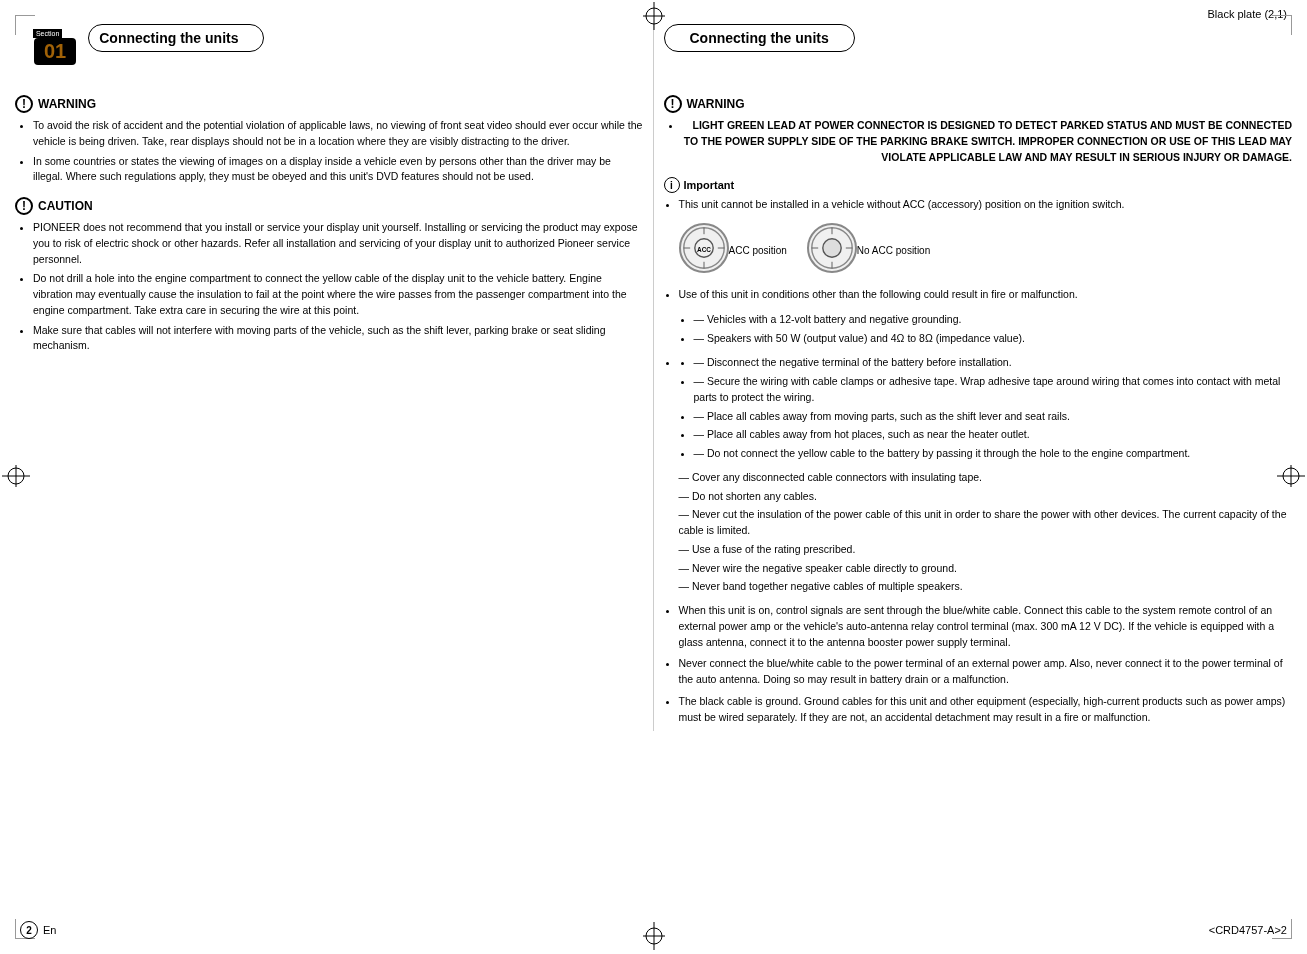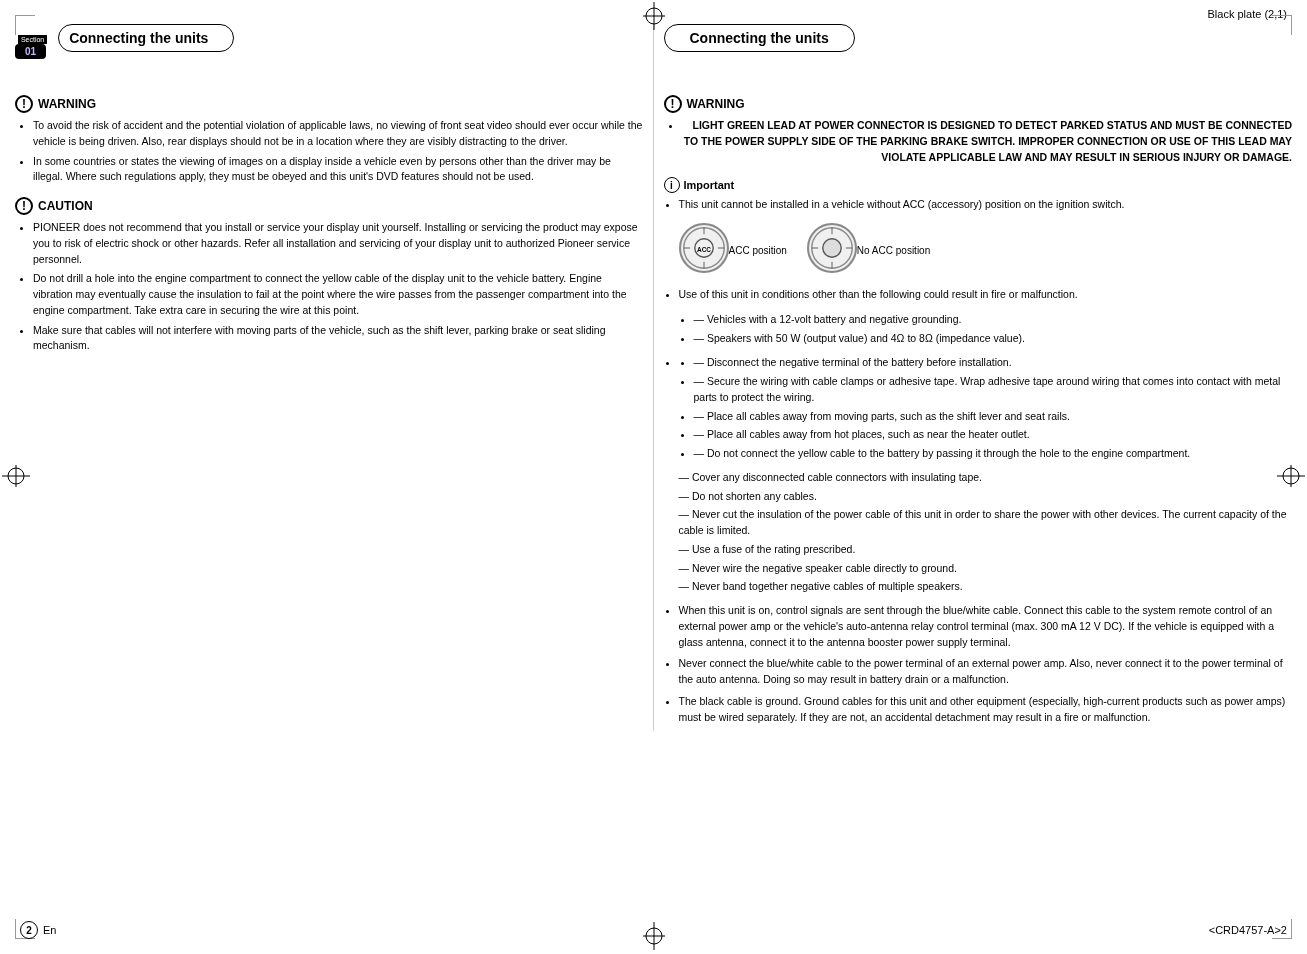--- a/index.html
+++ b/index.html
@@ -269,26 +269,27 @@
       font-size: 7px;
       line-height: 1;
       color: #fff;
       background: #000;
       padding: 1px 3px;
       margin-right: 2px;
     }
 
     .section-num-badge {
       background: #000;
-      color: #c4b5fd;
-      font-size: 10px;
+      color: #a16207;
+      font-size: 20px;
       font-weight: bold;
       padding: 2px 10px;
       border-radius: 4px;
       margin-right: 6px;
+      margin-left: 19px;
     }
 
     .col-header {
       display: flex;
       align-items: center;
       border: 1.5px solid #000;
       border-radius: 25px;
       padding: 5px 25px 5px 10px;
       font-size: 14px;
       font-weight: bold;
@@ -368,21 +369,21 @@
       </div>
 
       <div class="content-area">
 
         <div class="warning-block">
           <div class="warning-title">
             <span class="warning-icon">!</span>
             <span style="font-weight:bold;font-size:12px;">WARNING</span>
           </div>
           <ul class="bullet-list">
-            <li>To avoid the risk of accident and the potential violation of applicable laws, no viewing of front seat video should ever occur while the vehicle is being driven. Also, rear displays should not be in a location where they are visibly distracting to the driver.</li>
+            <li>To avoid the risk of accident and the potential violation of applicable laws, no viewing of front seat video should ever occur while the vehicle is being driven. Take, rear displays should not be in a location where they are visibly distracting to the driver.</li>
             <li>In some countries or states the viewing of images on a display inside a vehicle even by persons other than the driver may be illegal. Where such regulations apply, they must be obeyed and this unit's DVD features should not be used.</li>
           </ul>
         </div>
 
         <div class="warning-block">
           <div class="warning-title">
             <span class="caution-icon">!</span>
             <span style="font-weight:bold;font-size:12px;">CAUTION</span>
           </div>
           <ul class="bullet-list">

